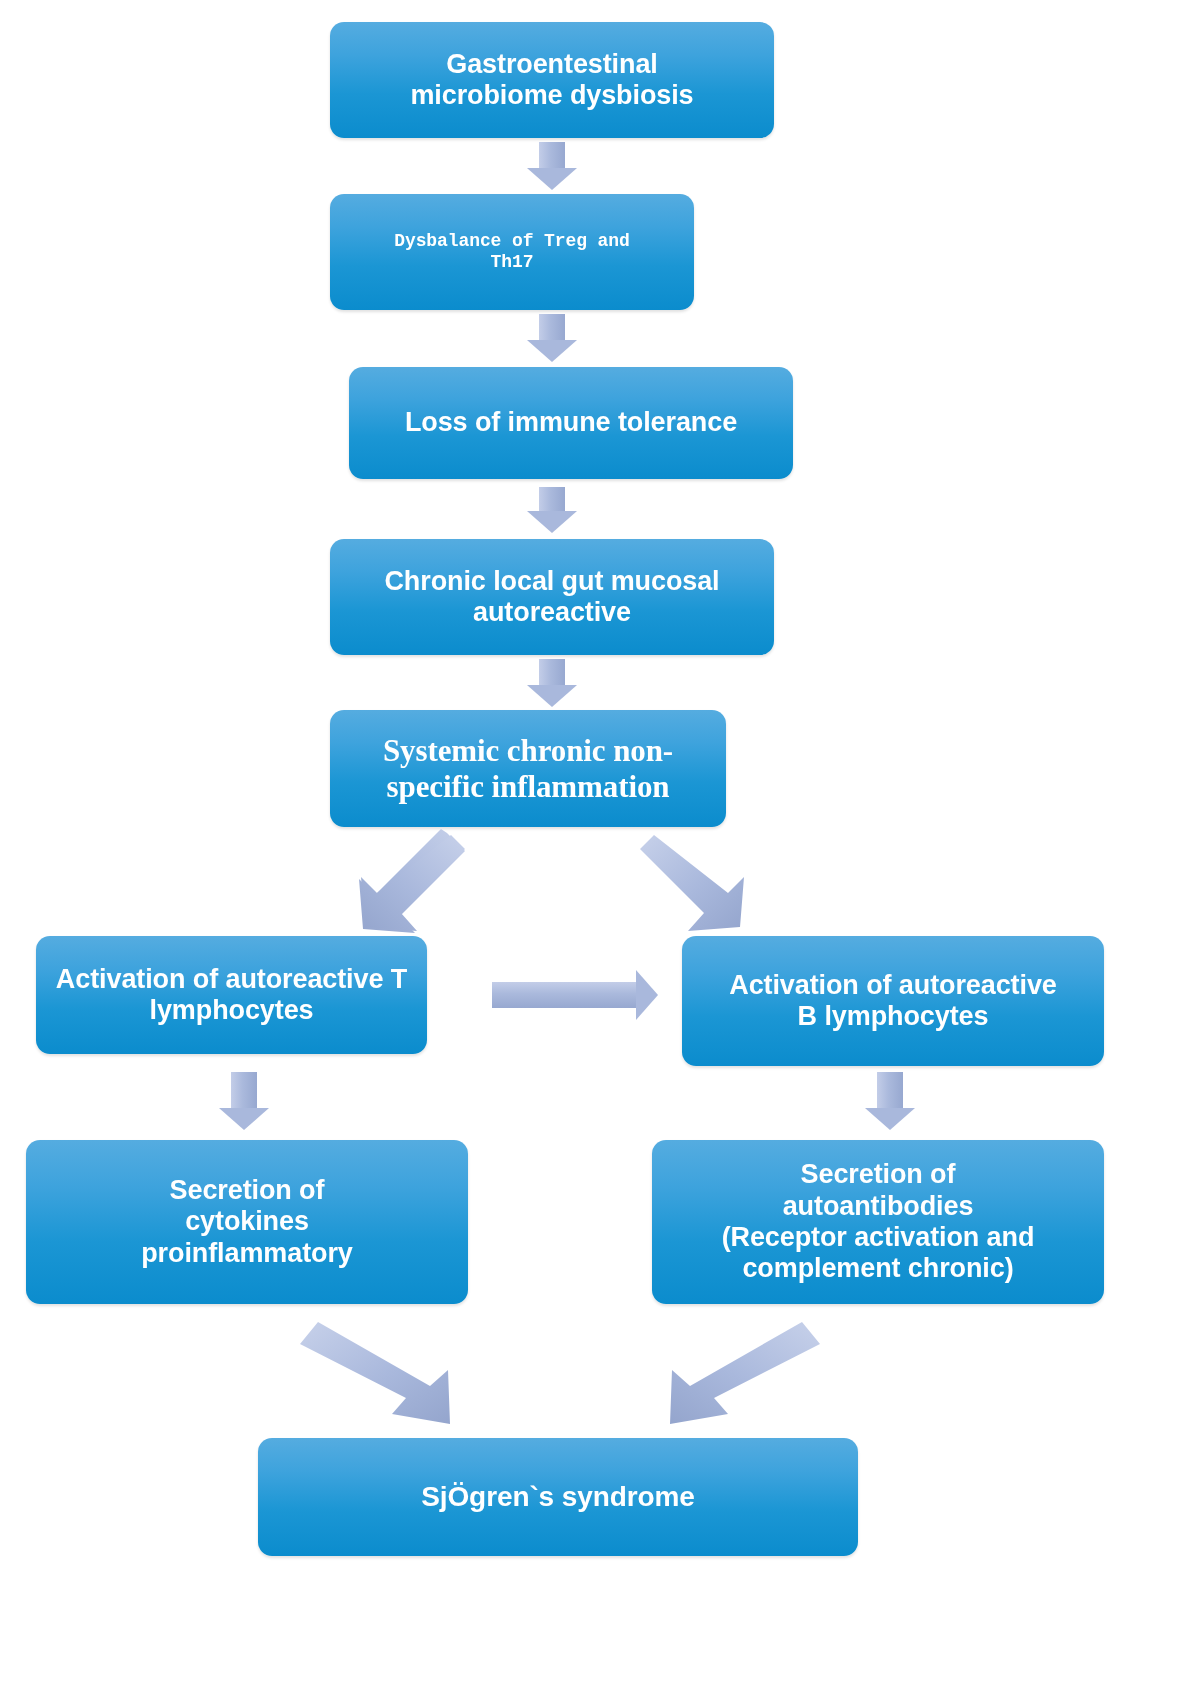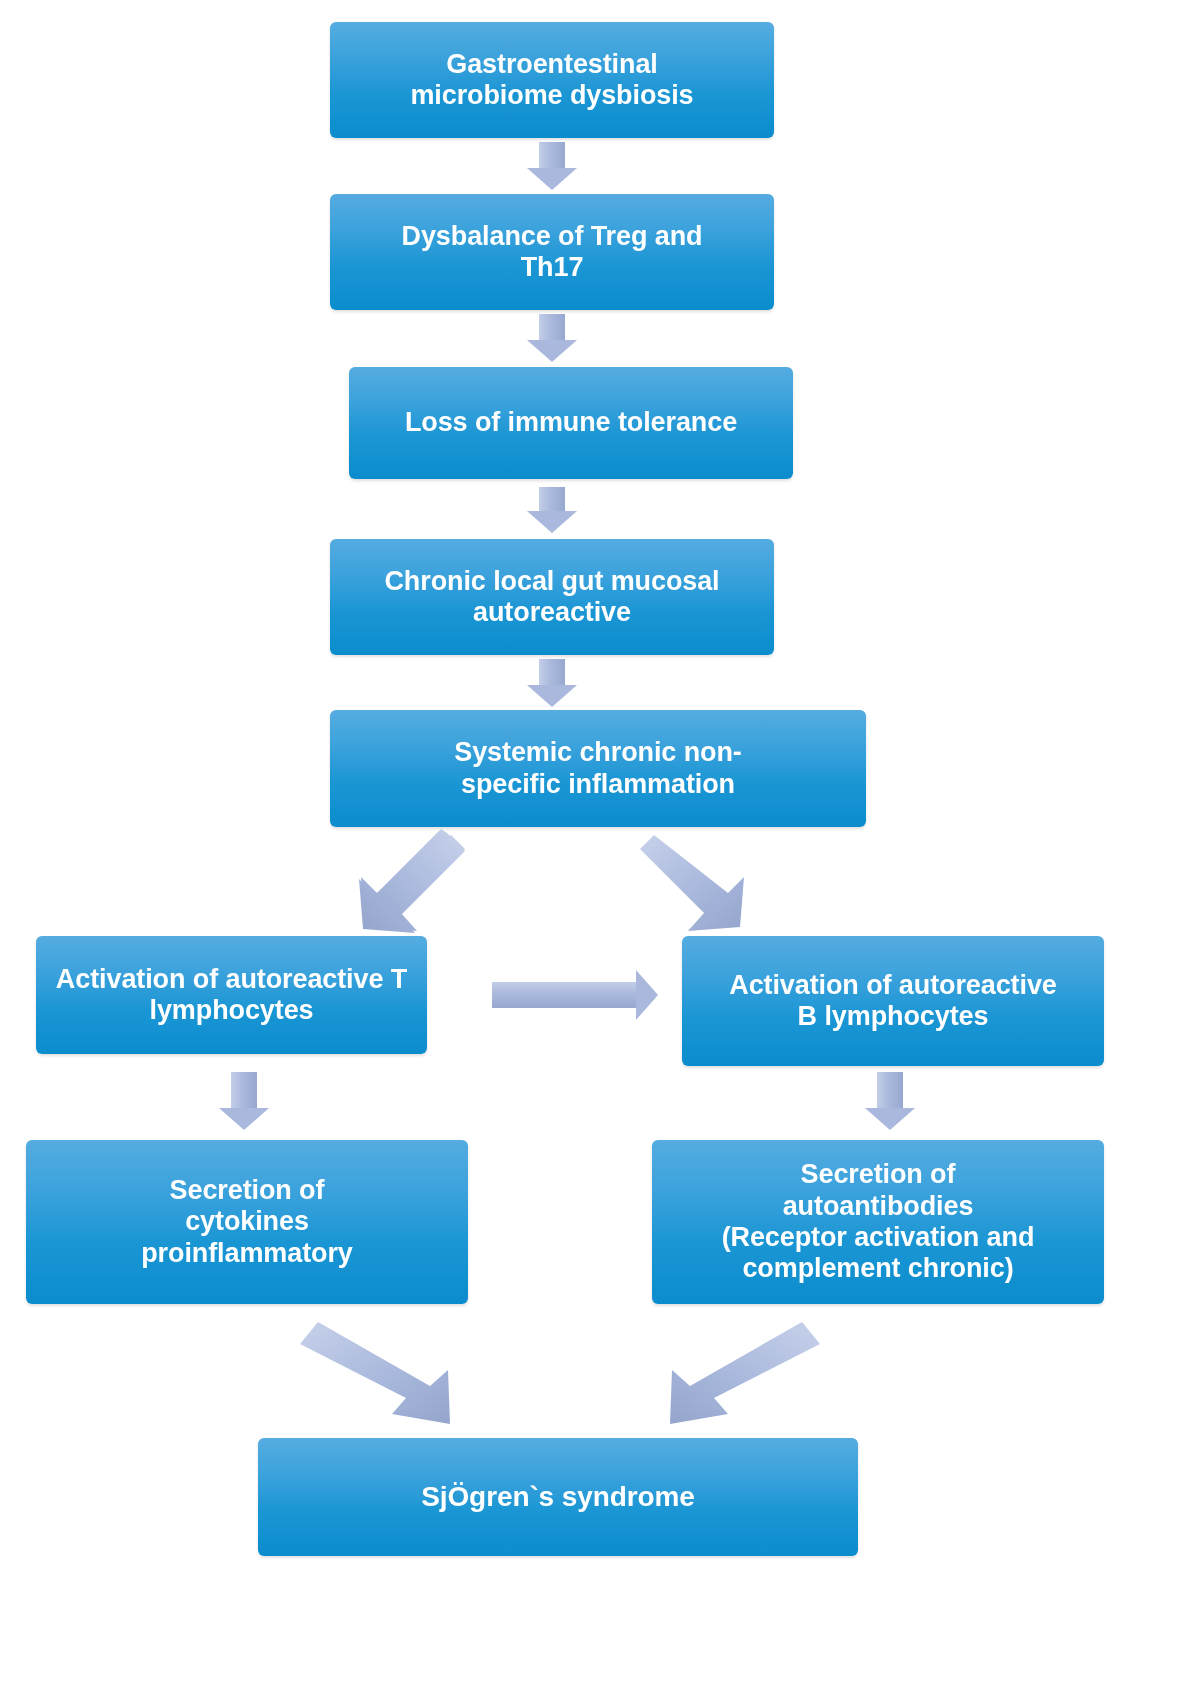--- a/index.html
+++ b/index.html
@@ -2,21 +2,21 @@
 <html><head>
 <meta charset="utf-8">
 <style>
   html,body{margin:0;padding:0;background:#ffffff;}
   body{width:1198px;height:1700px;position:relative;overflow:hidden;
        font-family:"Liberation Sans", sans-serif;}
   #canvas{position:absolute;left:0;top:0;width:1198px;height:1700px;}
 
   .node{
     position:absolute;
-    border-radius:6px;
+    border-radius:14px;
     background:linear-gradient(180deg,#55ace0 0%,#3ea3dd 28%,#1b96d4 62%,#0b8ccd 100%);
     box-shadow:0 2px 3px rgba(0,0,0,0.12);
     display:flex;align-items:center;justify-content:center;
     text-align:center;
     color:#ffffff;
     font-weight:bold;
     line-height:1.16;
     letter-spacing:-0.1px;
     box-sizing:border-box;
     padding:4px 10px;
@@ -67,21 +67,21 @@
       <span>Gastroentestinal</span>
       <span>microbiome dysbiosis</span>
     </span>
   </div>
 
   <div class="varrow" style="left:526px;top:142px;width:52px;height:48px;">
     <div class="shaft"></div>
     <div class="head"></div>
   </div>
 
-  <div class="node" style="left:330px;top:194px;width:444px;height:116px;font-size:27px;">
+  <div class="node" style="left:330px;top:194px;width:364px;height:116px;font-size:18px;font-family:Liberation Mono, monospace;">
     <span>
       <span>Dysbalance of Treg and</span>
       <span>Th17</span>
     </span>
   </div>
 
   <div class="varrow" style="left:526px;top:314px;width:52px;height:48px;">
     <div class="shaft"></div>
     <div class="head"></div>
   </div>
@@ -102,21 +102,21 @@
       <span>Chronic local gut mucosal</span>
       <span>autoreactive</span>
     </span>
   </div>
 
   <div class="varrow" style="left:526px;top:659px;width:52px;height:48px;">
     <div class="shaft"></div>
     <div class="head"></div>
   </div>
 
-  <div class="node" style="left:330px;top:710px;width:536px;height:117px;font-size:27px;">
+  <div class="node" style="left:330px;top:710px;width:396px;height:117px;font-size:31px;font-family:Liberation Serif, serif;">
     <span>
       <span>Systemic chronic non-</span>
       <span>specific inflammation</span>
     </span>
   </div>
 
   <div class="diag" style="left:355px;top:833px;width:110px;height:100px;">
     <svg width="110" height="100" viewBox="0 0 110 100">
       <defs>
         <linearGradient id="gdl1" x1="1" y1="0" x2="0" y2="1">

